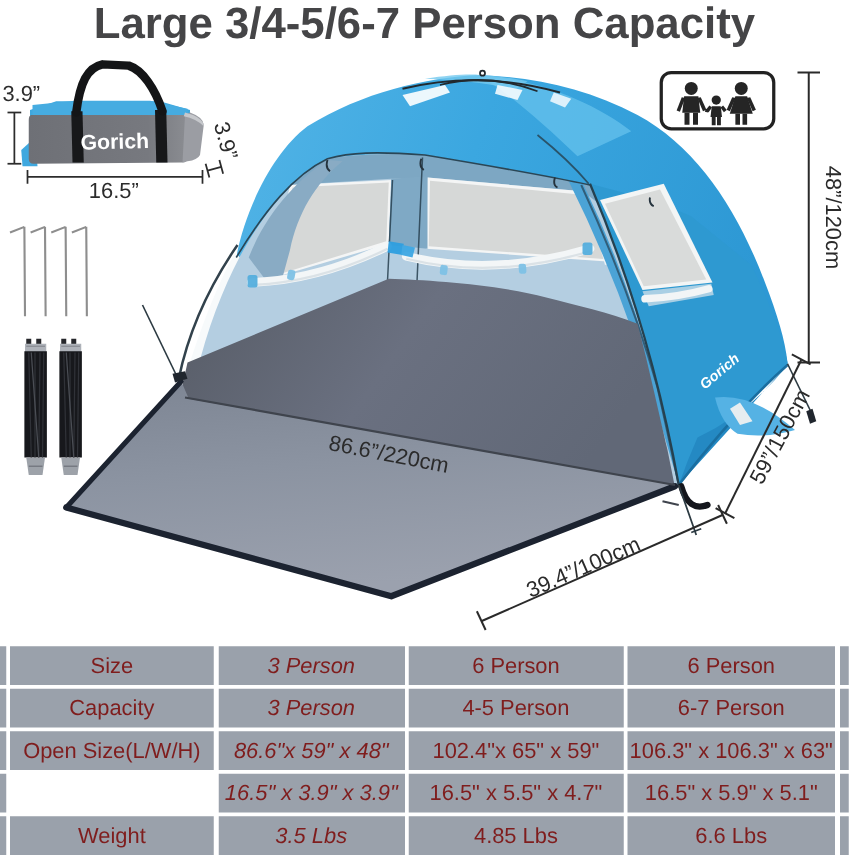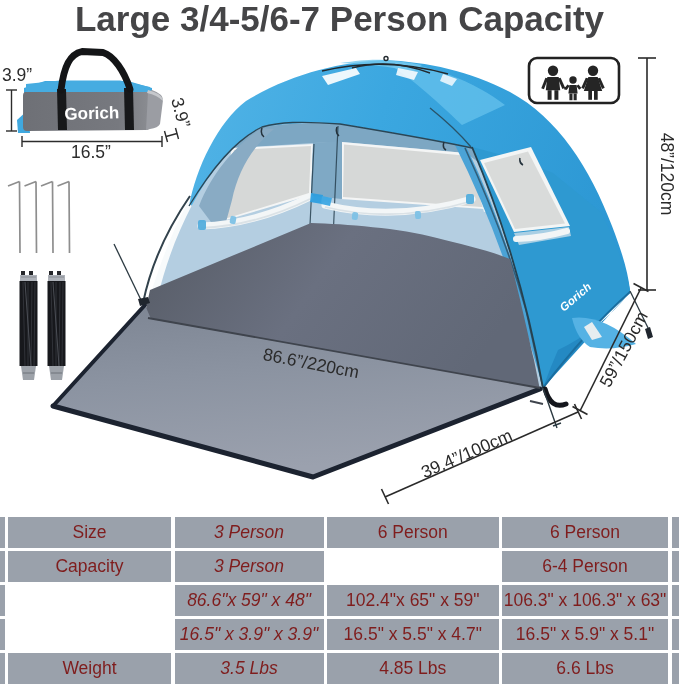--- a/index.html
+++ b/index.html
@@ -254,25 +254,27 @@
         <div class="cell c1">Size</div>
         <div class="cell c2">3 Person</div>
         <div class="cell c3">6 Person</div>
         <div class="cell c4">6 Person</div>
         <div class="cell c5"></div>
     </div>
     <div class="row" style="top:34.1px">
       <div class="cell c0"></div>
         <div class="cell c1">Capacity</div>
         <div class="cell c2">3 Person</div>
-        <div class="cell c4">6-4 Person</div>
+        <div class="cell c3">4-5 Person</div>
+        <div class="cell c4">6-7 Person</div>
         <div class="cell c5"></div>
     </div>
     <div class="row" style="top:68.2px">
       <div class="cell c0"></div>
+        <div class="cell c1">Open Size(L/W/H)</div>
         <div class="cell c2">86.6"x 59" x 48"</div>
         <div class="cell c3">102.4"x 65" x 59"</div>
         <div class="cell c4">106.3" x 106.3" x 63"</div>
         <div class="cell c5"></div>
     </div>
     <div class="row" style="top:102.3px">
       <div class="cell c0"></div>
         <div class="cell c2">16.5" x 3.9" x 3.9"</div>
         <div class="cell c3">16.5" x 5.5" x 4.7"</div>
         <div class="cell c4">16.5" x 5.9" x 5.1"</div>

